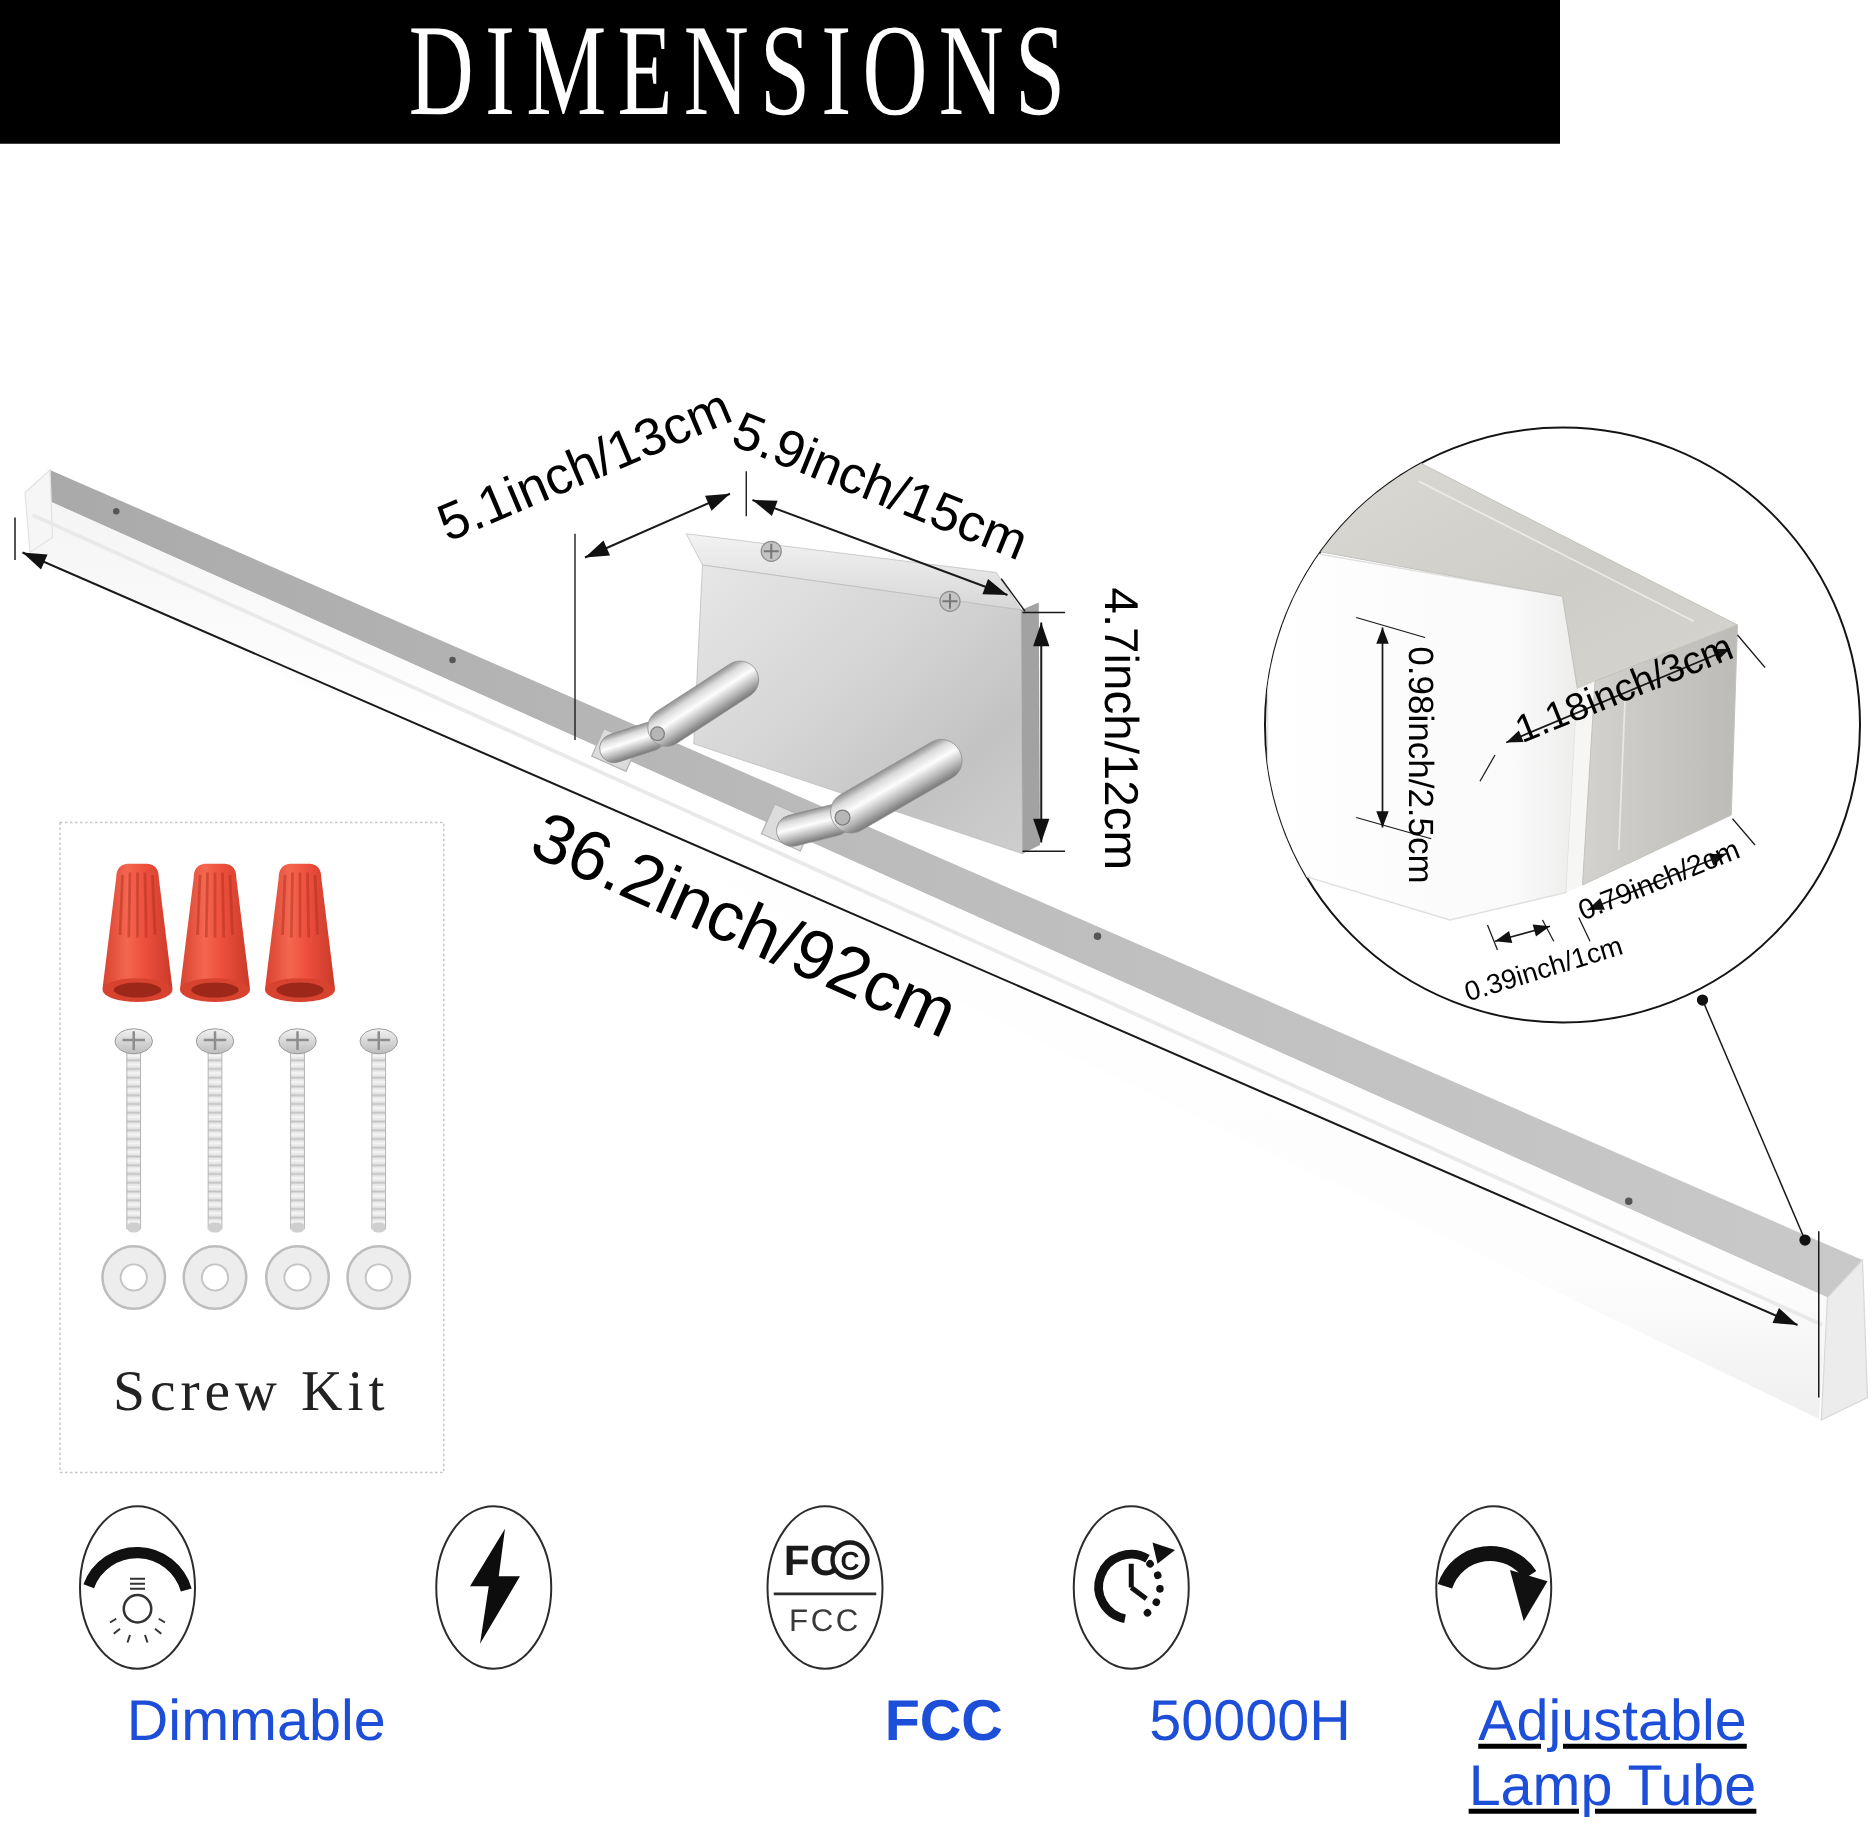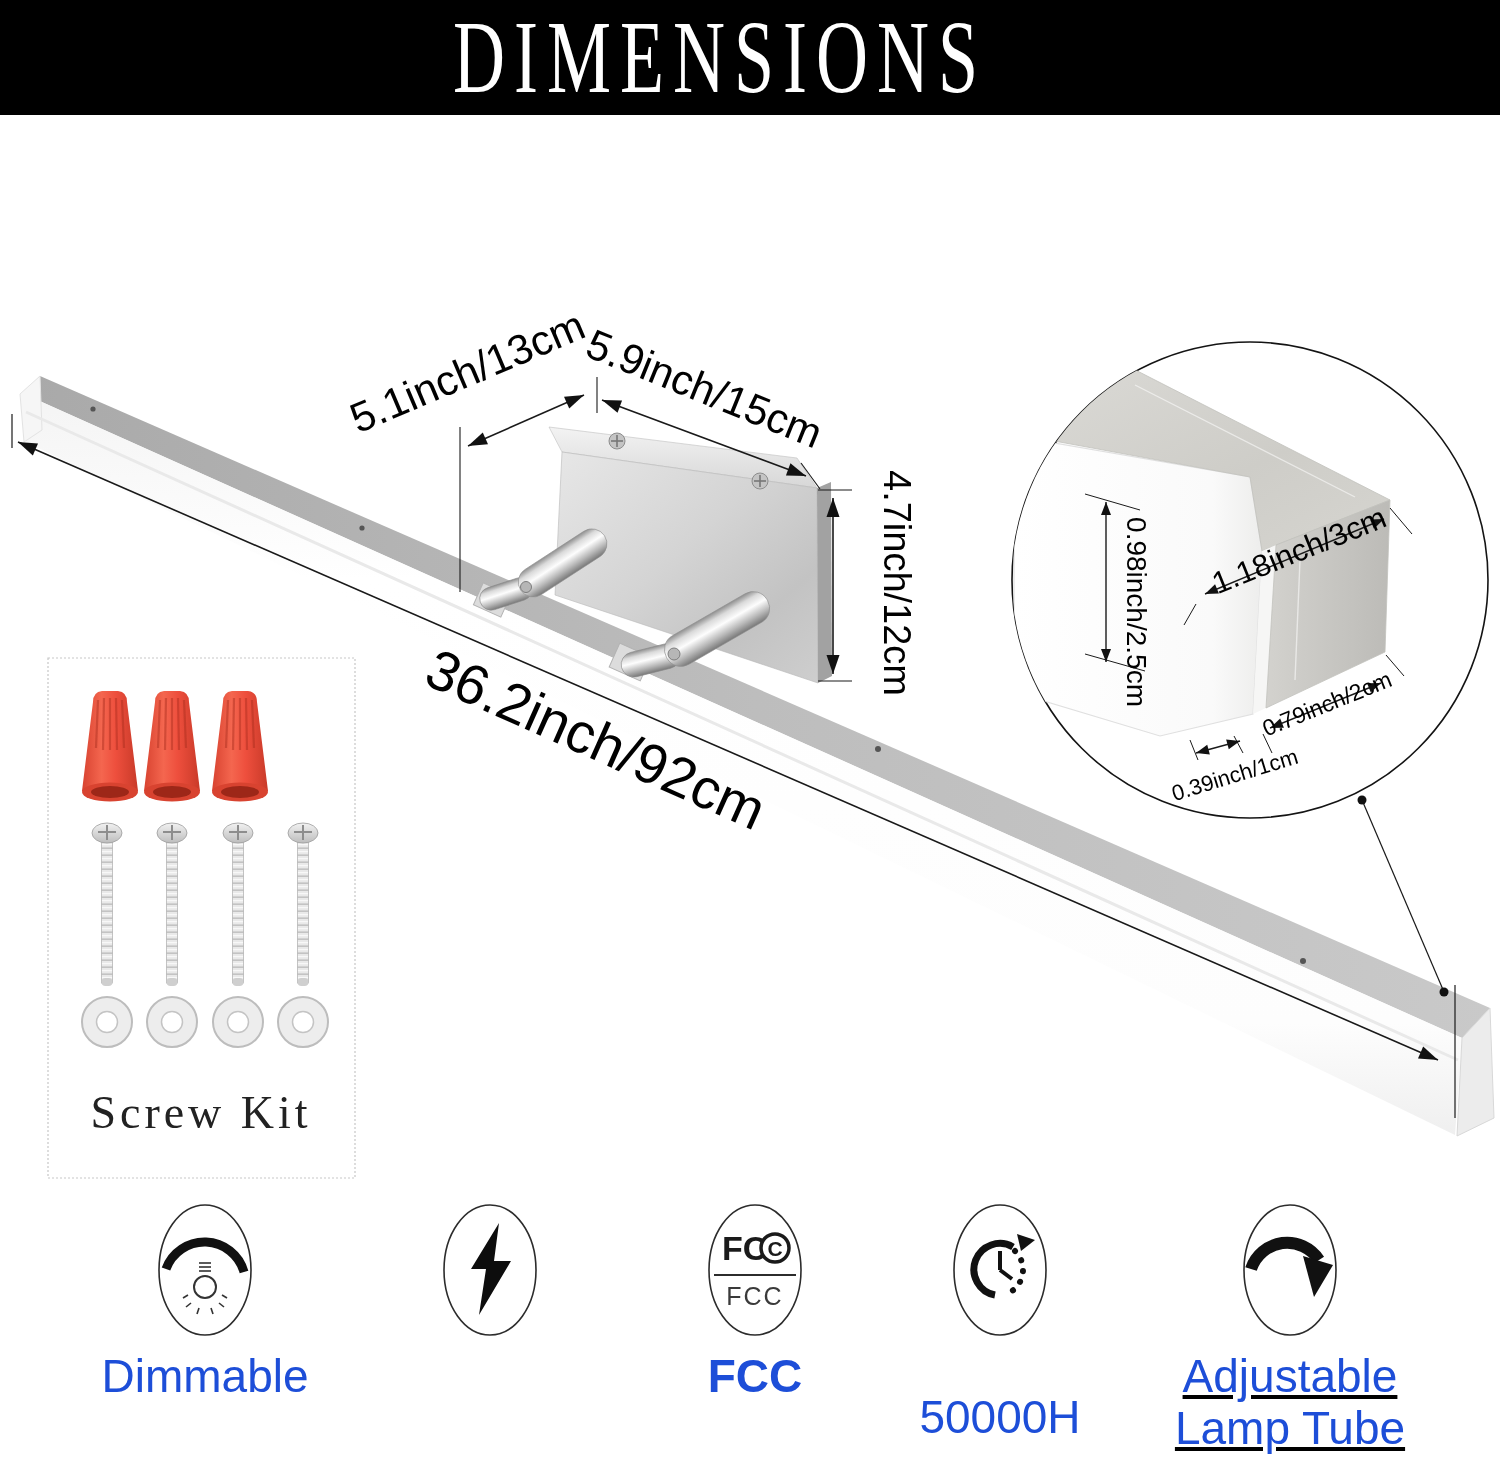--- a/index.html
+++ b/index.html
@@ -1,30 +1,30 @@
 <!DOCTYPE html>
 <html><head>
 <meta charset="utf-8">
 <style>
   html,body{margin:0;padding:0;background:#fff;}
   .page{position:relative;width:1500px;height:1469px;background:#fff;overflow:hidden;
         font-family:"Liberation Sans",sans-serif;}
   
-  .banner{position:absolute;left:0;top:0;width:1500px;height:115px;background:#000;
+  .banner{position:absolute;left:0;top:0;width:1248px;height:115px;background:#000;
           display:flex;align-items:center;justify-content:center;}
   .banner .title{color:#fff;font-family:"Liberation Serif",serif;font-size:72px;
           letter-spacing:9px;transform:scaleY(1.45);transform-origin:center;
           margin-right:60px;font-weight:400;}
   
   svg.diagram{position:absolute;left:0;top:0;}
   svg .dim{font-family:"Liberation Sans",sans-serif;fill:#000;}
   svg .serifTxt{font-family:"Liberation Serif",serif;fill:#222;}
   
   .features{position:absolute;left:0;top:1203px;width:1500px;height:266px;}
-  .feature{position:absolute;width:300px;display:flex;flex-direction:column;align-items:center;}
+  .feature{position:absolute;width:300px;display:flex;flex-direction:column;}
   .feature .fi{display:block;}
   .flabel{margin-top:14px;font-size:46px;line-height:1.12;color:#1d4ed8;text-align:center;}
 </style>
 </head>
 <body>
 
 <div class="page">
 
   <div class="banner">
     <span class="title">DIMENSIONS</span>
@@ -356,21 +356,21 @@
         <ellipse cx="55" cy="67" rx="46" ry="65" fill="#fff" stroke="#2c2c2c" stroke-width="1.6"></ellipse>
         <text x="22" y="57" font-size="34" font-weight="bold" fill="#1a1a1a" font-family="Liberation Sans, sans-serif">FC</text>
         <circle cx="75" cy="45" r="14" fill="#fff" stroke="#1a1a1a" stroke-width="3.5"></circle>
         <text x="75" y="53" font-size="21" font-weight="bold" fill="#1a1a1a" text-anchor="middle" font-family="Liberation Sans, sans-serif">C</text>
         <line x1="14" y1="72" x2="96" y2="72" stroke="#2c2c2c" stroke-width="2.2"></line>
         <text x="55" y="102" font-size="25" fill="#3a3a3a" text-anchor="middle" letter-spacing="2" font-family="Liberation Sans, sans-serif">FCC</text>
       </svg>
       <div class="flabel" style="font-weight:bold;">FCC</div>
     </div>
 
-    <div class="feature" style="left:850px;gap:41px;">
+    <div class="feature" style="left:850px;">
       <svg class="fi" width="110" height="134" viewBox="0 0 110 134">
         <ellipse cx="55" cy="67" rx="46" ry="65" fill="#fff" stroke="#2c2c2c" stroke-width="1.6"></ellipse>
         <path d="M68,44 A26,26 0 1 0 50,92" stroke="#111" stroke-width="7" fill="none"></path>
         <path d="M70,48 A26,26 0 0 1 67,88" stroke="#111" stroke-width="6" fill="none" stroke-linecap="round" stroke-dasharray="0.1 11"></path>
         <line x1="55" y1="67" x2="55" y2="48" stroke="#111" stroke-width="4"></line>
         <line x1="55" y1="67" x2="67" y2="76" stroke="#111" stroke-width="4"></line>
         <polygon points="72,31 90,37 76,48" fill="#111"></polygon>
       </svg>
       <div class="flabel">50000H</div>
     </div>

